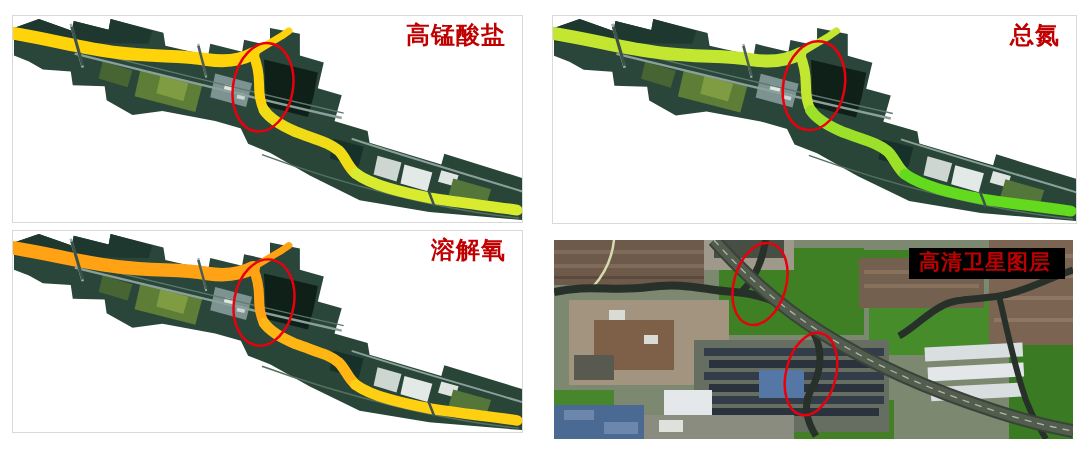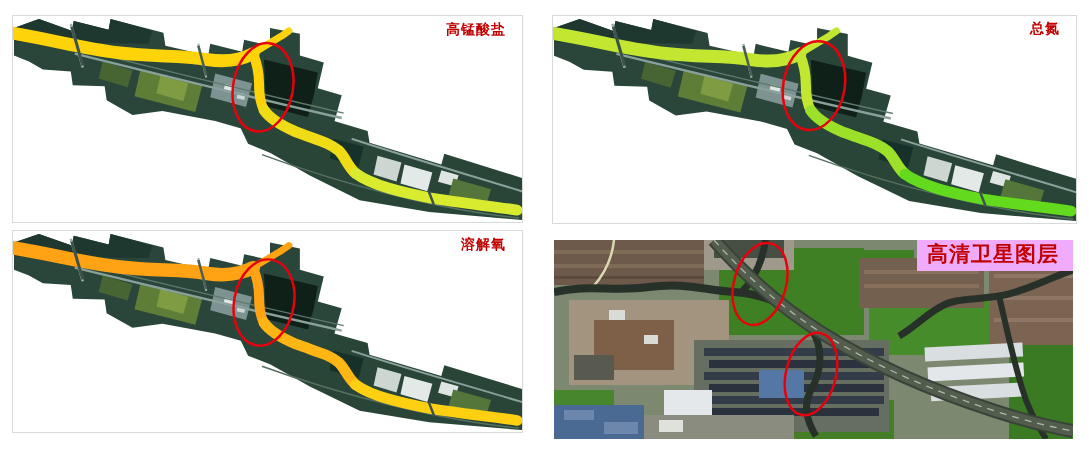--- a/index.html
+++ b/index.html
@@ -12,25 +12,25 @@
     position:absolute;margin:0;background:#ffffff;
     border:1px solid #d9d9d9;overflow:hidden;
   }
   #panel-permanganate{left:12px;top:15px;width:509px;height:206px;}
   #panel-total-nitrogen{left:552px;top:15px;width:523px;height:207px;font-family:Liberation Serif, serif;}
   #panel-dissolved-oxygen{left:12px;top:230px;width:509px;height:201px;}
   #panel-hd-satellite{left:554px;top:240px;width:519px;height:199px;border:none;}
   svg.map{position:absolute;left:0;top:0;width:100%;height:100%;display:block;}
   .panel-label{
     position:absolute;top:5px;right:16px;
-    font-size:14px;font-weight:bold;color:#c00000;
+    font-size:24px;font-weight:bold;color:#c00000;
     letter-spacing:1px;line-height:1.2;white-space:nowrap;
   }
   #panel-hd-satellite .panel-label{
-    top:0;right:0;background:#f0abfc;margin:0;
+    top:0;right:0;background:#000000;margin:8px;
     padding:2px 14px 4px 10px;font-size:21px;
   }
   .river{fill:none;stroke-linecap:round;stroke-linejoin:round;}
   .annotation-ellipse{fill:none;stroke-width:2.5px;}
 </style>
 </head>
 <body>
 
 <svg width="0" height="0" style="position:absolute" aria-hidden="true">
   <defs>

